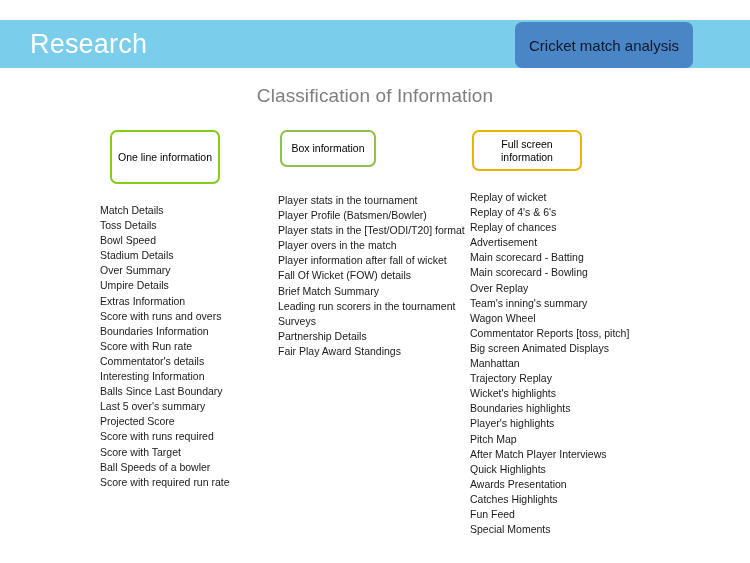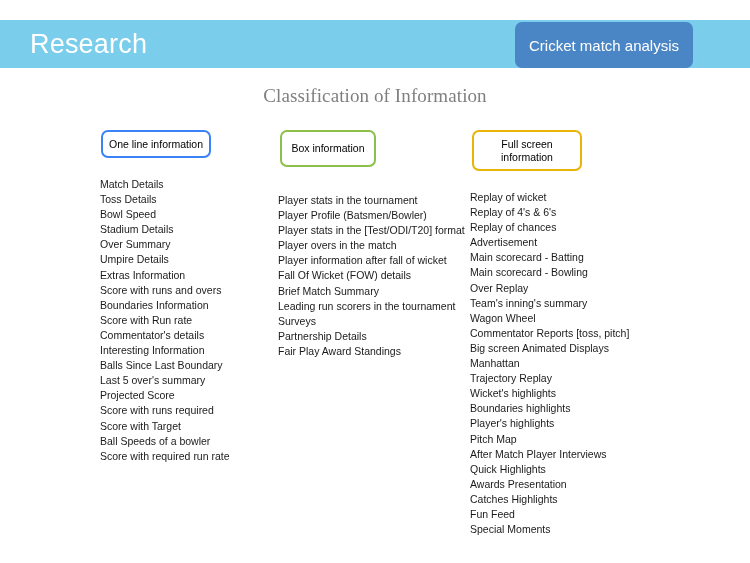--- a/index.html
+++ b/index.html
@@ -36,21 +36,21 @@
     white-space: nowrap;
   }
   #header-badge {
     position: absolute;
     left: 515px;
     top: 22px;
     width: 178px;
     height: 46px;
     background: #4A86C5;
     border-radius: 7px;
-    color: #ffffff;
+    color: #0f172a;
     font-size: 15px;
     line-height: 19px;
     display: flex;
     align-items: center;
     justify-content: center;
     text-align: center;
     padding: 0 8px;
     box-sizing: border-box;
   }
 
@@ -58,21 +58,20 @@
   #slide-title {
     position: absolute;
     left: 0;
     top: 85px;
     width: 750px;
     text-align: center;
     font-size: 19px;
     color: #7F7F7F;
     font-weight: normal;
     letter-spacing: 0.1px;
-    font-family: Liberation Serif, serif;
   }
 
   
   .column {
     position: absolute;
     top: 130px;
   }
   #column-one-line { left: 100px; width: 175px; }
   #column-box      { left: 278px; width: 190px; }
   #column-full     { left: 470px; width: 200px; }
@@ -85,23 +84,23 @@
     justify-content: center;
     text-align: center;
     font-size: 10.5px;
     line-height: 13px;
     color: #000000;
     background: #ffffff;
     padding: 0 6px;
   }
   #box-one-line {
     width: 110px;
-    height: 28px;
-    border: 2px solid #3b82f6;
-    margin-left: 1px;
+    height: 54px;
+    border: 2px solid #84cc16;
+    margin-left: 10px;
   }
   #box-box-information {
     width: 96px;
     height: 37px;
     border: 2px solid #8CC04A;
     margin-left: 2px;
   }
   #box-full-screen {
     width: 110px;
     height: 41px;

